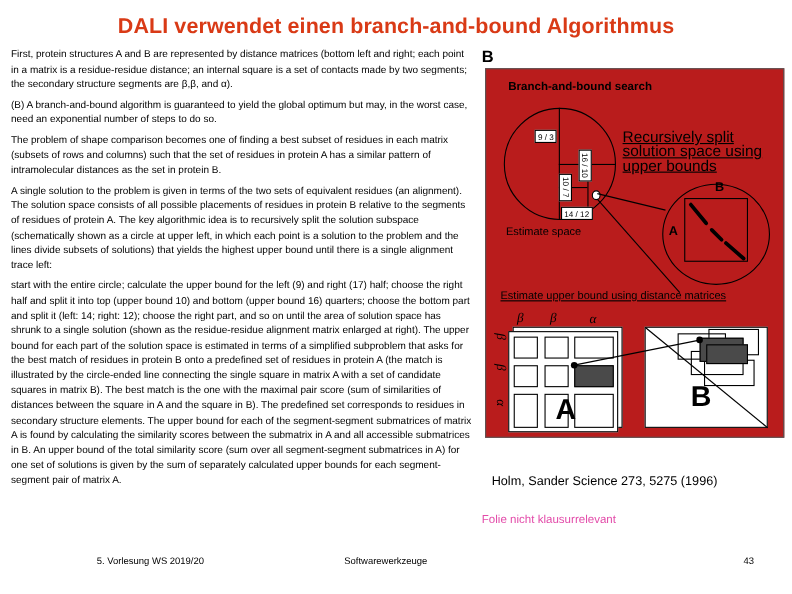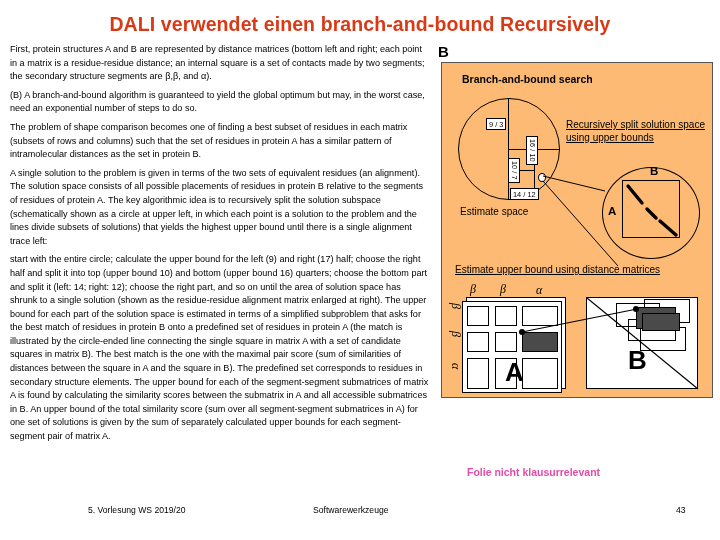--- a/index.html
+++ b/index.html
@@ -67,21 +67,21 @@
     line-height: 15px;
   }
   #figure-box {
     position: absolute;
     left: 7px;
     top: 18px;
     width: 272px;
     height: 336px;
     border: 1.4px solid #555;
     box-sizing: border-box;
-    background: #fdba74;
+    background: #b91c1c;
   }
   #fig-heading {
     position: absolute;
     left: 20px;
     top: 10px;
     font-size: 10.5px;
     font-weight: bold;
     color: #000;
   }
 
@@ -131,21 +131,21 @@
     color: #000;
     white-space: nowrap;
   }
 
   
   #recursive-caption {
     position: absolute;
     left: 124px;
     top: 55px;
     width: 146px;
-    font-size: 10px;
+    font-size: 14px;
     line-height: 13px;
     color: #000;
     text-decoration: underline;
   }
 
   
   #inset-area {
     position: absolute;
     left: 152px;
     top: 100px;
@@ -264,24 +264,24 @@
   #citation {
     position: absolute;
     left: 447px;
     top: 432px;
     font-size: 11.5px;
     color: #000;
     white-space: nowrap;
   }
   #not-exam-note {
     position: absolute;
-    left: 467px;
+    left: 438px;
     top: 466px;
     font-size: 10.5px;
-    font-weight: bold;
+    font-weight: normal;
     color: #e34ba9;
     white-space: nowrap;
   }
 
   
   #footer {
     position: absolute;
     left: 0;
     top: 505px;
     width: 720px;
@@ -291,21 +291,21 @@
   }
   #footer-left   { position: absolute; left: 88px;  top: 0; }
   #footer-center { position: absolute; left: 313px; top: 0; }
   #footer-right  { position: absolute; left: 676px; top: 0; }
 </style>
 </head>
 <body>
 
 <div id="slide">
 
-  <div id="slide-title">DALI verwendet einen branch-and-bound Recursively</div>
+  <div id="slide-title">DALI verwendet einen branch-and-bound Algorithmus</div>
 
   <div id="body-text">
     <p>First, protein structures A and B are represented by distance matrices (bottom left and right; each point in a matrix is a residue-residue distance; an internal square is a set of contacts made by two segments; the secondary structure segments are β,β, and α).</p>
     <p>(B) A branch-and-bound algorithm is guaranteed to yield the global optimum but may, in the worst case, need an exponential number of steps to do so.</p>
     <p>The problem of shape comparison becomes one of finding a best subset of residues in each matrix (subsets of rows and columns) such that the set of residues in protein A has a similar pattern of intramolecular distances as the set in protein B.</p>
     <p>A single solution to the problem is given in terms of the two sets of equivalent residues (an alignment). The solution space consists of all possible placements of residues in protein B relative to the segments of residues of protein A. The key algorithmic idea is to recursively split the solution subspace (schematically shown as a circle at upper left, in which each point is a solution to the problem and the lines divide subsets of solutions) that yields the highest upper bound until there is a single alignment trace left:</p>
     <p>start with the entire circle; calculate the upper bound for the left (9) and right (17) half; choose the right half and split it into top (upper bound 10) and bottom (upper bound 16) quarters; choose the bottom part and split it (left: 14; right: 12); choose the right part, and so on until the area of solution space has shrunk to a single solution (shown as the residue-residue alignment matrix enlarged at right). The upper bound for each part of the solution space is estimated in terms of a simplified subproblem that asks for the best match of residues in protein B onto a predefined set of residues in protein A (the match is illustrated by the circle-ended line connecting the single square in matrix A with a set of candidate squares in matrix B). The best match is the one with the maximal pair score (sum of similarities of distances between the square in A and the square in B). The predefined set corresponds to residues in secondary structure elements. The upper bound for each of the segment-segment submatrices of matrix A is found by calculating the similarity scores between the submatrix in A and all accessible submatrices in B. An upper bound of the total similarity score (sum over all segment-segment submatrices in A) for one set of solutions is given by the sum of separately calculated upper bounds for each segment-segment pair of matrix A.</p>
   </div>
 
   <div id="figure-wrap">
@@ -410,20 +410,21 @@
         <div class="matrix-letter" style="left:44px; top:58px;">B</div>
       </div>
 
       <svg style="position:absolute; left:0; top:0; width:272px; height:336px; overflow:visible;" viewBox="0 0 272 336">
         <line x1="80" y1="269" x2="195" y2="246" stroke="#000" stroke-width="1.1"></line>
       </svg>
 
     </div>
   </div>
 
+  <div id="citation">Holm, Sander Science 273, 5275 (1996)</div>
 
   <div id="not-exam-note">Folie nicht klausurrelevant</div>
 
   <div id="footer">
     <div id="footer-left">5. Vorlesung WS 2019/20</div>
     <div id="footer-center">Softwarewerkzeuge</div>
     <div id="footer-right">43</div>
   </div>
 
 </div>

